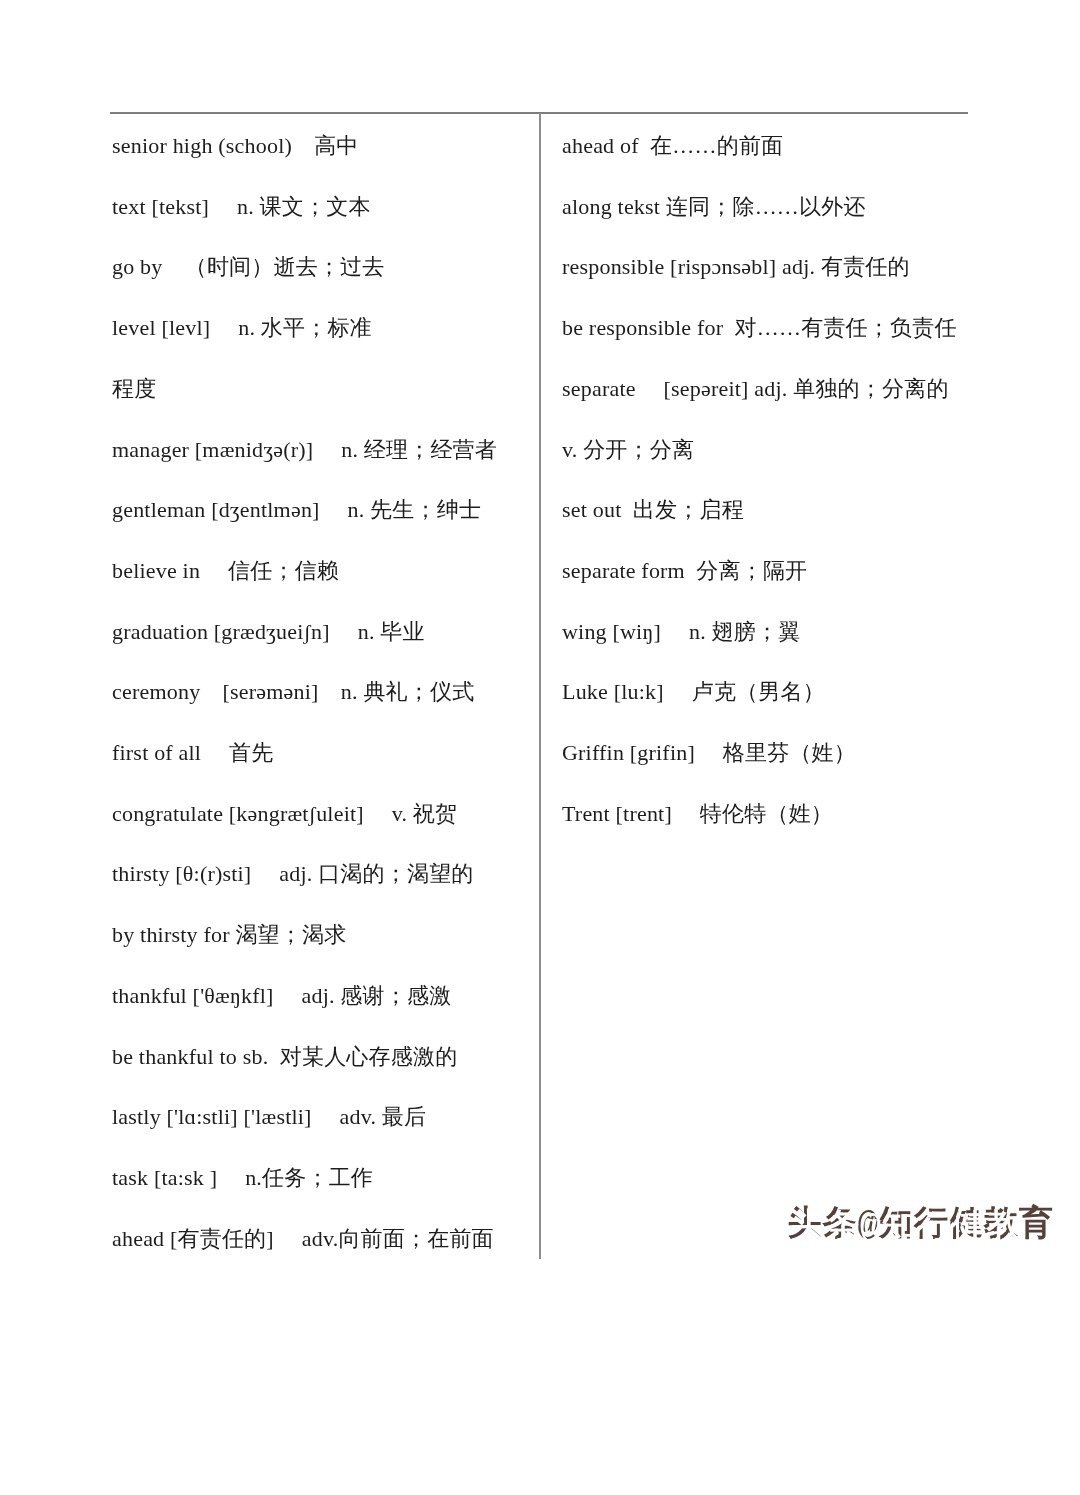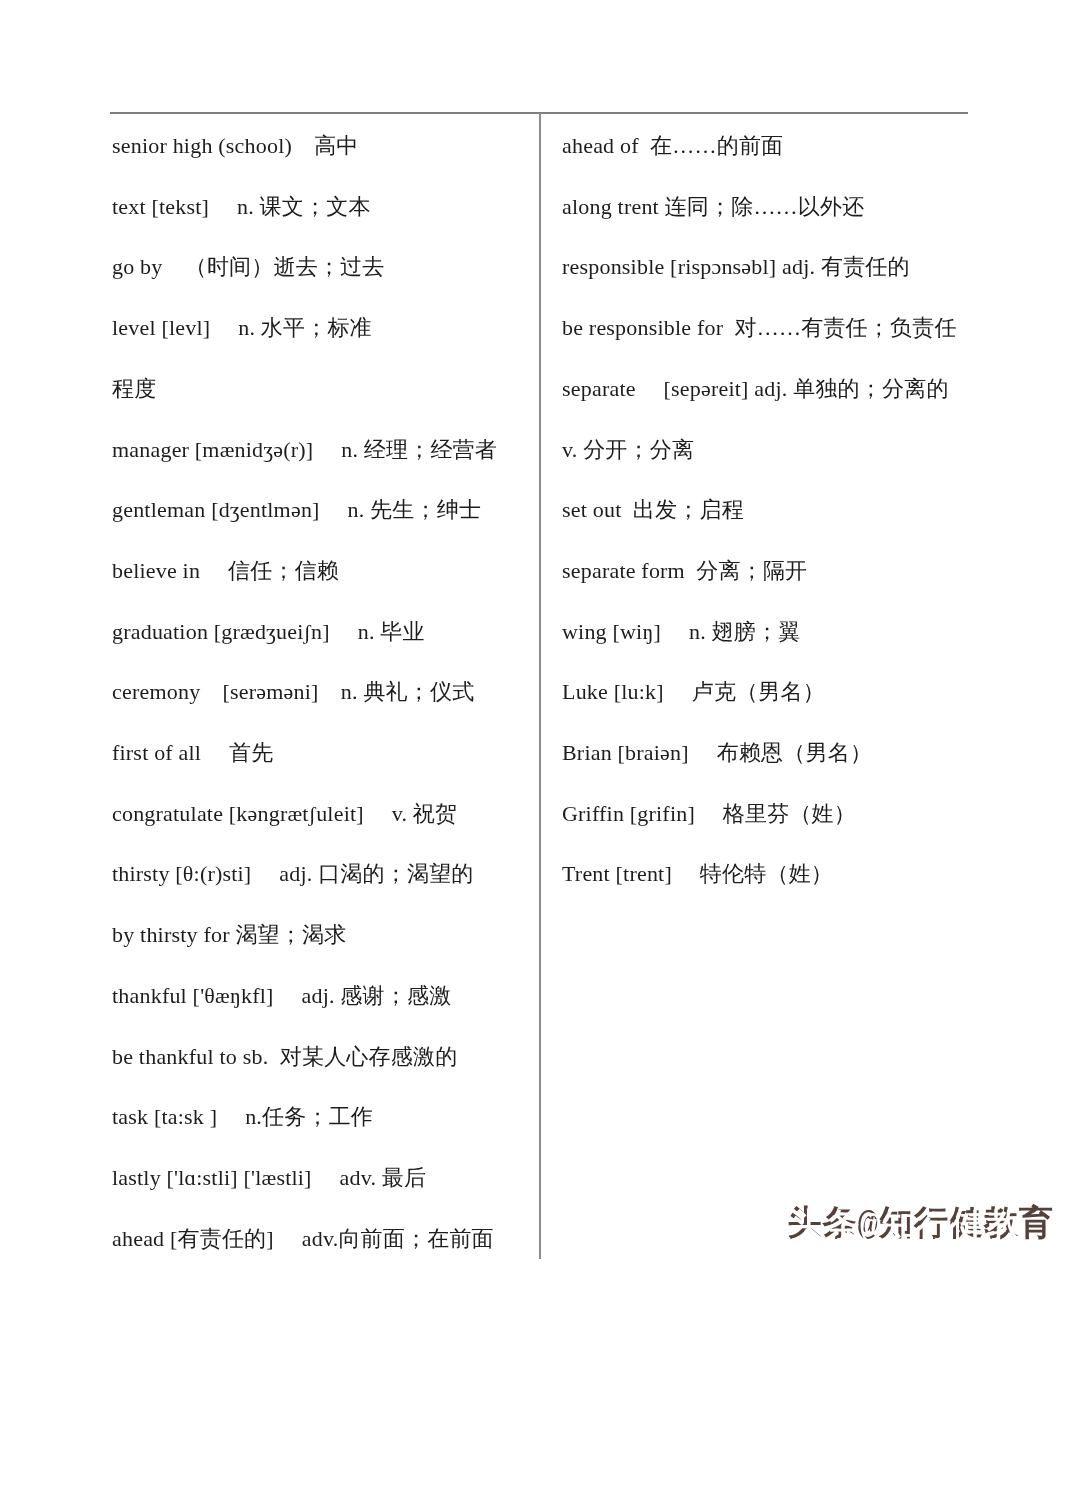--- a/index.html
+++ b/index.html
@@ -94,36 +94,35 @@
       <div class="entry">gentleman [dʒentlmən]　 n. 先生；绅士</div>
       <div class="entry">believe in　 信任；信赖</div>
       <div class="entry">graduation [grædʒueiʃn]　 n. 毕业</div>
       <div class="entry">ceremony　[serəməni]　n. 典礼；仪式</div>
       <div class="entry">first of all　 首先</div>
       <div class="entry">congratulate [kəngrætʃuleit]　 v. 祝贺</div>
       <div class="entry">thirsty [θ:(r)sti]　 adj. 口渴的；渴望的</div>
       <div class="entry">by thirsty for 渴望；渴求</div>
       <div class="entry">thankful ['θæŋkfl]　 adj. 感谢；感激</div>
       <div class="entry">be thankful to sb.  对某人心存感激的</div>
+      <div class="entry">lastly ['lɑ:stli] ['læstli]　 adv. 最后</div>
       <div class="entry">task [ta:sk ]　 n.任务；工作</div>
-      <div class="entry">lastly ['lɑ:stli] ['læstli]　 adv. 最后</div>
       <div class="entry">ahead [有责任的]　 adv.向前面；在前面</div>
     </div>
   <div class="column" id="col-right">
       <div class="entry">ahead of  在……的前面</div>
-      <div class="entry">along trent 连同；除……以外还</div>
+      <div class="entry">along tekst 连同；除……以外还</div>
       <div class="entry">responsible [rispɔnsəbl] adj. 有责任的</div>
       <div class="entry">be responsible for  对……有责任；负责任</div>
       <div class="entry">separate　 [sepəreit] adj. 单独的；分离的</div>
       <div class="entry">v. 分开；分离</div>
       <div class="entry">set out  出发；启程</div>
       <div class="entry">separate form  分离；隔开</div>
       <div class="entry">wing [wiŋ]　 n. 翅膀；翼</div>
       <div class="entry">Luke [lu:k]　 卢克（男名）</div>
-      <div class="entry">Brian [braiən]　 布赖恩（男名）</div>
       <div class="entry">Griffin [grifin]　 格里芬（姓）</div>
       <div class="entry">Trent [trent]　 特伦特（姓）</div>
     </div>
 
   <div class="footer">第 71 页 共 71 页</div>
 
   <div class="watermark">
     <span class="wm-dark">头条@知行健教育</span>
     <span class="wm-light">头条@知行健教育</span>
   </div>

